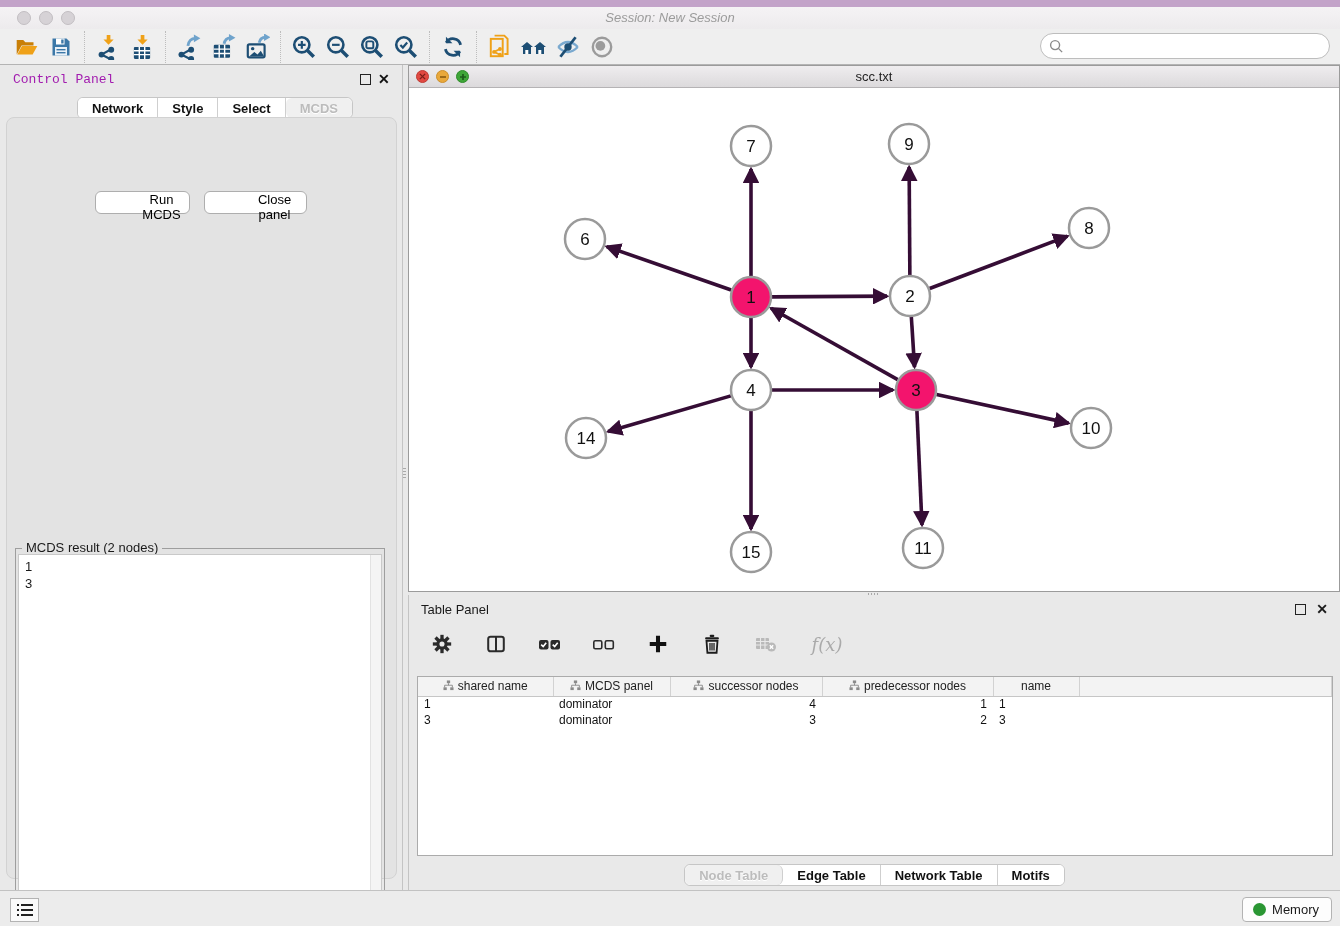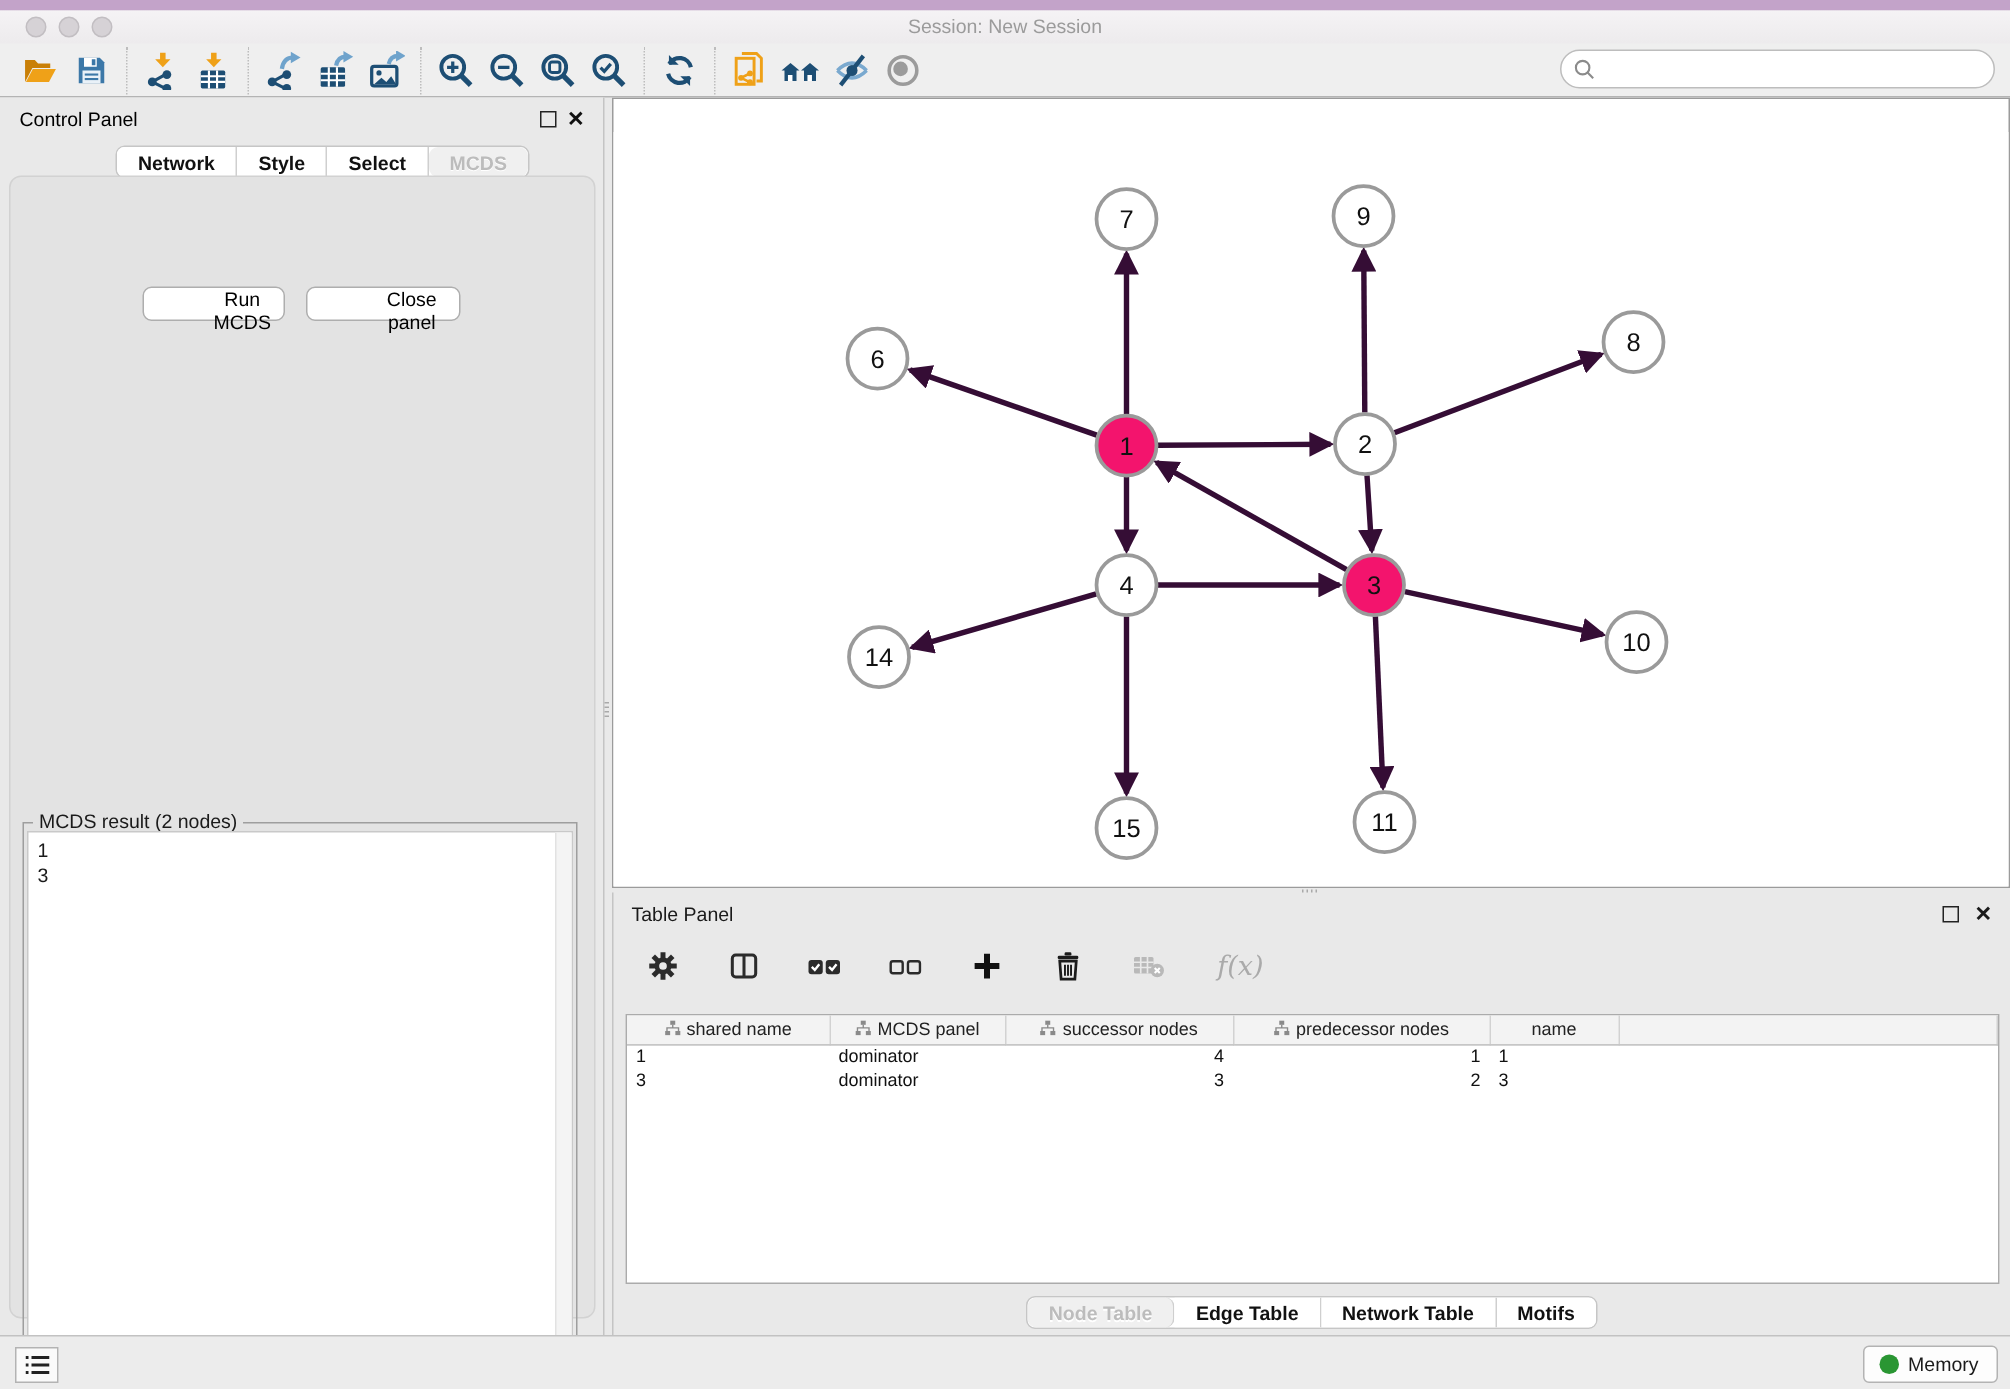--- a/index.html
+++ b/index.html
@@ -1,33 +1,33 @@
 <!DOCTYPE html>
 <html><head>
 <meta charset="utf-8">
 <style>
   * { margin:0; padding:0; box-sizing:border-box; }
   html,body { width:1340px; height:926px; overflow:hidden; }
   body { font-family:"Liberation Sans", sans-serif; background:#e9e9e9; position:relative; font-size:13px; color:#1a1a1a; }
 
   
   .desktop-strip { position:absolute; left:0; top:0; width:1340px; height:7px; background:#c3a3c9; }
-  .titlebar { position:absolute; left:0; top:7px; width:1340px; height:28px; background:linear-gradient(#f5f3f5,#ebe9eb); border-bottom:1px solid #c9c7c9; }
+  .titlebar { position:absolute; left:0; top:7px; width:1340px; height:28px; background:linear-gradient(#f5f3f5,#ebe9eb); border-bottom:1px solid #c9c7c9;font-style:italic; }
   .traffic-inactive { position:absolute; top:4px; width:14px; height:14px; border-radius:50%; background:#d6d2d6; border:1px solid #c2bec2; }
   .win-title { position:absolute; left:0; right:0; top:3px; text-align:center; color:#9b9b9b; font-size:13px; }
   .toolbar { position:absolute; left:0; top:29px; width:1340px; height:36px; background:#efefef; border-bottom:1px solid #b4b4b4; display:flex; align-items:center; padding-left:10px; }
   .tb-btn { width:34px; height:30px; display:flex; align-items:center; justify-content:center; cursor:pointer; flex:0 0 auto; }
   .tb-sep { width:1px; height:32px; margin:0 6px; border-left:1px dotted #bdbdbd; flex:0 0 auto; }
   .search-wrap { position:absolute; right:10px; top:4px; width:290px; height:26px; background:#fff; border:1px solid #bdbdbd; border-radius:13px; display:flex; align-items:center; padding-left:8px; }
   .search-wrap input { border:none; outline:none; flex:1; font:13px "Liberation Sans",sans-serif; background:transparent; margin-left:5px; }
 
   
   .control-panel { position:absolute; left:0; top:65px; width:403px; height:825px; background:#e9e9e9; border-right:1px solid #c4c4c4; }
   .panel-head { position:absolute; left:0; top:0; width:100%; height:28px; }
-  .panel-head .ttl { position:absolute; left:13px; top:7px; font-size:13px; color:#000000; }
+  .panel-head .ttl { position:absolute; left:13px; top:7px; font-size:13px; color:#a21caf;font-family:Liberation Mono, monospace; }
   .float-ic { position:absolute; width:11px; height:11px; border:1.5px solid #222; top:9px; cursor:pointer; }
   .close-ic { position:absolute; top:6px; font-size:14px; font-weight:bold; color:#111; cursor:pointer; }
   .tabstrip { position:absolute; display:flex; border:1px solid #c6c6c6; border-radius:6px; background:#fff; overflow:hidden; height:22px; }
   .tabstrip .tab { padding:0 14px; display:flex; align-items:center; font-size:13px; font-weight:600; color:#111; border-right:1px solid #cfcfcf; background:#fff; cursor:pointer; }
   .tabstrip .tab:last-child { border-right:none; }
   .tabstrip .tab.sel { background:#f0f0f0; color:#bcbcbc; text-shadow:0 1px 0 #fff; border-radius:6px; }
   .cp-body { position:absolute; left:6px; top:52px; width:391px; height:762px; background:#e3e3e3; border:1px solid #d2d2d2; border-radius:8px; }
   .opt-label { position:absolute; left:0; width:100%; top:20px; text-align:center; font-size:13px; }
   .dropdown { position:absolute; left:38px; top:41px; width:310px; height:23px; background:#fff; border:1px solid #aeaeae; border-radius:6px; display:flex; align-items:center; padding:0 10px; cursor:pointer; }
   .dropdown .val { flex:1; font-size:13px; }
@@ -263,20 +263,38 @@
 </div>
 
 <div class="vsplit-handle">
     <i></i>
     <i></i>
     <i></i>
     <i></i>
   </div>
 
 <div class="net-window">
+  <div class="net-titlebar">
+    <span class="tl" style="left:7px; background:#e14942; border:1px solid #bf3b34;">
+      <svg width="7" height="7" viewBox="0 0 8 8">
+          <path d="M1 1l6 6M7 1l-6 6" stroke="#7c1f1a" stroke-width="1.6"></path>
+        </svg>
+    </span>
+    <span class="tl" style="left:27px; background:#e9a83b; border:1px solid #cd8f2c;">
+      <svg width="8" height="8" viewBox="0 0 8 8">
+          <path d="M1 4h6" stroke="#8e5f14" stroke-width="1.7"></path>
+        </svg>
+    </span>
+    <span class="tl" style="left:47px; background:#3fa638; border:1px solid #2f8c2b;">
+      <svg width="8" height="8" viewBox="0 0 8 8">
+          <path d="M4 1v6M1 4h6" stroke="#1d5c1a" stroke-width="1.7"></path>
+        </svg>
+    </span>
+    <div class="net-title">scc.txt</div>
+  </div>
   <div class="net-canvas">
     <svg id="graph-svg" width="930" height="503">
       <defs>
         <marker id="arrow" viewBox="0 0 10 10" refX="8.5" refY="5" markerWidth="4.6" markerHeight="4.6" orient="auto" markerUnits="strokeWidth">
           <path d="M0 0L10 5L0 10z" fill="#350d35"></path>
         </marker>
       </defs>
       <g id="edge-layer">
           <line x1="342" y1="188" x2="342" y2="81" stroke="#350d35" stroke-width="3.6" marker-end="url(#arrow)"></line>
           <line x1="322.1752536154717" y1="202.07328138371903" x2="197.71281746876906" y2="158.5864061035458" stroke="#350d35" stroke-width="3.6" marker-end="url(#arrow)"></line>

